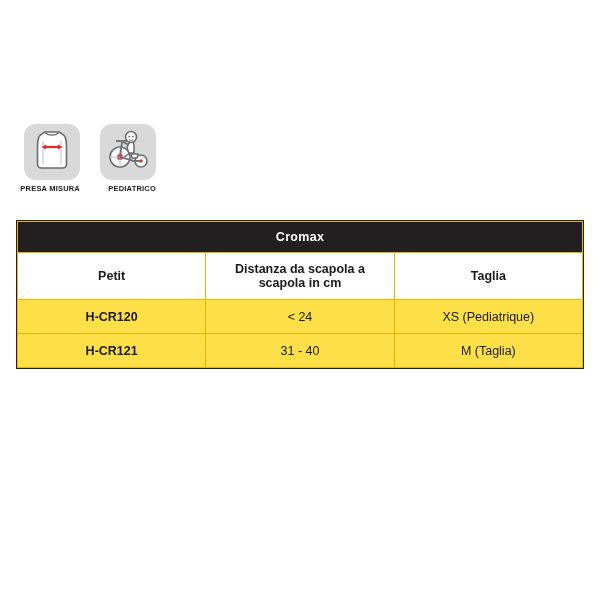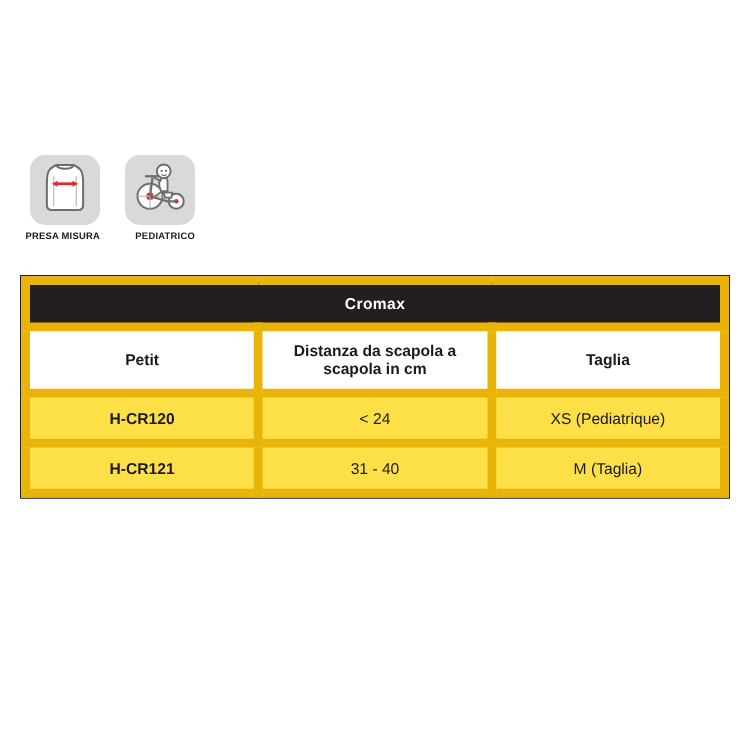--- a/index.html
+++ b/index.html
@@ -67,21 +67,21 @@
     width: 568px;
     border: 1px solid #231f20;
     box-sizing: border-box;
   }
   table.size-table {
     border-collapse: collapse;
     width: 100%;
     table-layout: fixed;
   }
   table.size-table td, table.size-table th {
-    border: 7px solid #eab308;
+    border: 1px solid #eab308;
     text-align: center;
     vertical-align: middle;
     font-size: 12.5px;
     padding: 0;
   }
   .title-row td {
     background: #231f20;
     color: #ffffff;
     font-weight: bold;
     font-size: 14px;

